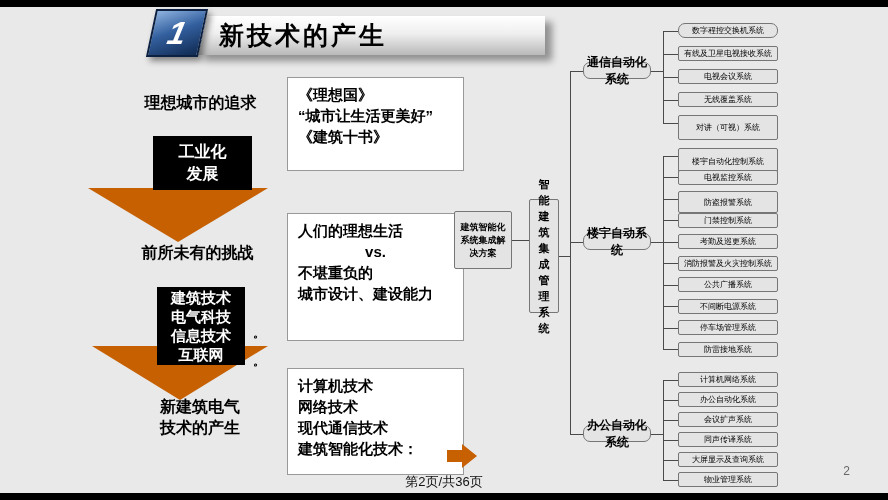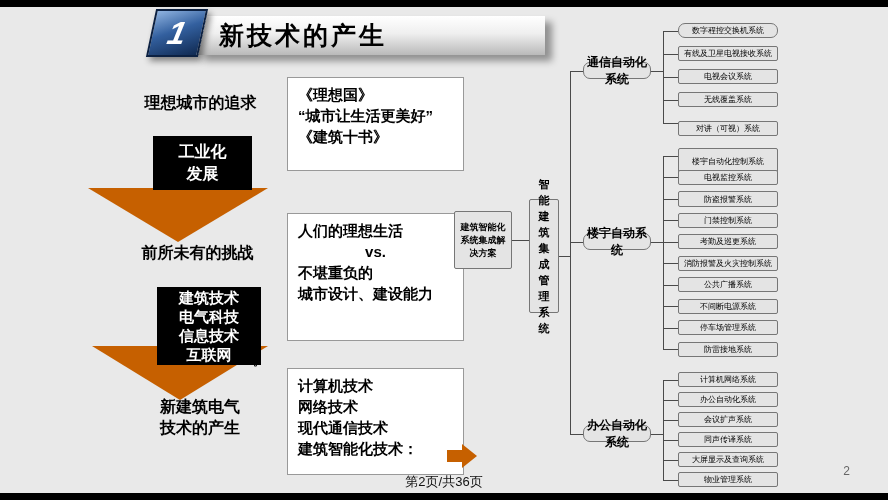--- a/index.html
+++ b/index.html
@@ -26,21 +26,21 @@
   .step { position:absolute; font-weight:bold; font-size:16px; color:#000;
           text-align:center; white-space:pre-line; line-height:21px; }
   #step1 { left:108px; top:92px; width:185px; }
   #step2 { left:100px; top:242px; width:195px; }
   #step3 { left:105px; top:396px; width:190px; }
 
   .orange-box { position:absolute; background:#000000; color:#fff; font-weight:bold;
           white-space:pre-line; display:flex; align-items:center; justify-content:center;
           text-align:center; z-index:2; }
   #arrow1-shaft { left:153px; top:136px; width:99px; height:54px; font-size:16px; line-height:22px; }
-  #arrow2-shaft { left:157px; top:287px; width:104px; height:78px; font-size:15px; line-height:19px; }
+  #arrow2-shaft { left:157px; top:287px; width:88px; height:78px; font-size:15px; line-height:19px; }
   .tri-down { position:absolute; width:0; height:0; z-index:1; }
   #arrow1-head { left:88px; top:188px; border-left:90px solid transparent; border-right:90px solid transparent; border-top:54px solid #c66000; }
   #arrow2-head { left:92px; top:346px; border-left:88px solid transparent; border-right:88px solid transparent; border-top:54px solid #c66000; }
   #dots { position:absolute; left:250px; top:334px; writing-mode:vertical-rl;
           font-size:12px; font-weight:bold; letter-spacing:2px; color:#000; }
 
   
   .white-box { position:absolute; background:#fff; border:1px solid #999; padding:6px 10px;
           font-size:15px; font-weight:bold; color:#000; line-height:21px; }
   #box1 { left:287px; top:77px;  width:177px; height:94px; }
@@ -134,31 +134,31 @@
       <div class="conn" style="left: 663px; top: 30.5px; width: 1px; height: 92px;"></div>
       <div class="conn" style="left: 663px; top: 30.5px; width: 15px; height: 1px;"></div>
       <div class="tree-box leaf" style="left: 678px; top: 23px; width: 100px; height: 15px; border-radius: 7px;">数字程控交换机系统</div>
       <div class="conn" style="left: 663px; top: 53.5px; width: 15px; height: 1px;"></div>
       <div class="tree-box leaf" style="left: 678px; top: 46px; width: 100px; height: 15px;">有线及卫星电视接收系统</div>
       <div class="conn" style="left: 663px; top: 76.5px; width: 15px; height: 1px;"></div>
       <div class="tree-box leaf" style="left: 678px; top: 69px; width: 100px; height: 15px;">电视会议系统</div>
       <div class="conn" style="left: 663px; top: 99.5px; width: 15px; height: 1px;"></div>
       <div class="tree-box leaf" style="left: 678px; top: 92px; width: 100px; height: 15px;">无线覆盖系统</div>
       <div class="conn" style="left: 663px; top: 122.5px; width: 15px; height: 1px;"></div>
-      <div class="tree-box leaf" style="left: 678px; top: 121px; width: 100px; height: 15px;">对讲（可视）系统</div>
+      <div class="tree-box leaf" style="left: 678px; top: 115px; width: 100px; height: 25px;">对讲（可视）系统</div>
       <div class="tree-box cat" style="left: 583px; top: 233px; width: 68px; height: 17px;">楼宇自动系统</div>
       <div class="conn" style="left: 570px; top: 241.5px; width: 13px; height: 1px;"></div>
       <div class="conn" style="left: 651px; top: 241.5px; width: 12px; height: 1px;"></div>
       <div class="conn" style="left: 663px; top: 155.5px; width: 1px; height: 193.5px;"></div>
       <div class="conn" style="left: 663px; top: 155.5px; width: 15px; height: 1px;"></div>
       <div class="tree-box leaf" style="left: 678px; top: 148px; width: 100px; height: 26px;">楼宇自动化控制系统</div>
       <div class="conn" style="left: 663px; top: 177px; width: 15px; height: 1px;"></div>
       <div class="tree-box leaf" style="left: 678px; top: 169.5px; width: 100px; height: 15px;">电视监控系统</div>
       <div class="conn" style="left: 663px; top: 198.5px; width: 15px; height: 1px;"></div>
-      <div class="tree-box leaf" style="left: 678px; top: 191px; width: 100px; height: 16px;">防盗报警系统</div>
+      <div class="tree-box leaf" style="left: 678px; top: 191px; width: 100px; height: 22px;">防盗报警系统</div>
       <div class="conn" style="left: 663px; top: 220px; width: 15px; height: 1px;"></div>
       <div class="tree-box leaf" style="left: 678px; top: 212.5px; width: 100px; height: 15px;">门禁控制系统</div>
       <div class="conn" style="left: 663px; top: 241.5px; width: 15px; height: 1px;"></div>
       <div class="tree-box leaf" style="left: 678px; top: 234px; width: 100px; height: 15px;">考勤及巡更系统</div>
       <div class="conn" style="left: 663px; top: 263px; width: 15px; height: 1px;"></div>
       <div class="tree-box leaf" style="left: 678px; top: 255.5px; width: 100px; height: 15px;">消防报警及火灾控制系统</div>
       <div class="conn" style="left: 663px; top: 284.5px; width: 15px; height: 1px;"></div>
       <div class="tree-box leaf" style="left: 678px; top: 277px; width: 100px; height: 15px;">公共广播系统</div>
       <div class="conn" style="left: 663px; top: 306px; width: 15px; height: 1px;"></div>
       <div class="tree-box leaf" style="left: 678px; top: 298.5px; width: 100px; height: 15px;">不间断电源系统</div>

